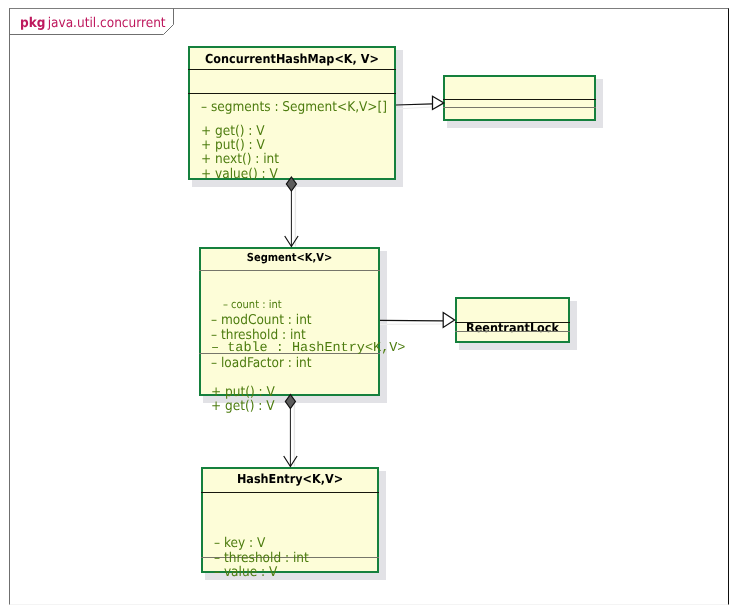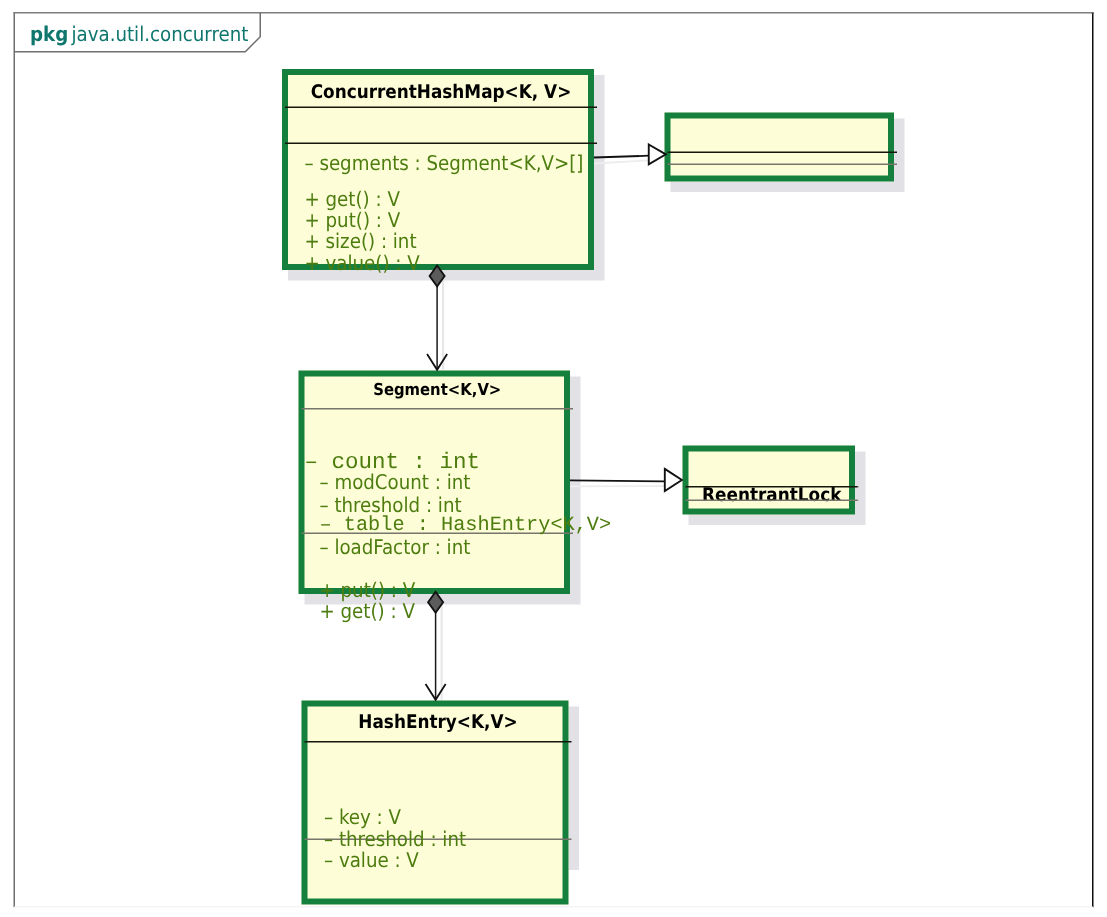--- a/index.html
+++ b/index.html
@@ -8,28 +8,28 @@
        -webkit-font-smoothing:antialiased;
        text-rendering:geometricPrecision;}
   #stage{position:relative;width:738px;height:611px;background:#FFFFFF;will-change:transform;}
 
   
   .pkg-frame{position:absolute;box-sizing:border-box;background:transparent;
              border-top:1px solid #7d7d7d;
              border-left:1px solid #6f6f6f;
              border-right:1px solid #0e0e0e;
              border-bottom:1px solid #f4f4f4;}
-  .pkg-tab-label{position:absolute;white-space:nowrap;color:#0f766e;will-change:transform;
+  .pkg-tab-label{position:absolute;white-space:nowrap;color:#be185d;will-change:transform;
                  font-size:13.5px;line-height:1;text-align:right;}
   .pkg-kw{font-weight:bold;}
   .pkg-nm{font-weight:normal;margin-left:2.2px;}
 
   
   .cls{position:absolute;box-sizing:border-box;
-       background:#FDFDD8;border:4px solid #15803d;}
+       background:#FDFDD8;border:2px solid #15803d;}
   .cls-shadow{position:absolute;background:#E2E2E6;}
   .cls-title{position:absolute;text-align:center;will-change:transform;
              font-weight:bold;color:#000;white-space:nowrap;}
   .sep{position:absolute;background:#16160d;height:1px;}
   .sep.light{background:#76766a;}
   .row{position:absolute;white-space:nowrap;color:#4d7c0f;will-change:transform;margin-top:24px;}
   svg.links{position:absolute;left:0;top:0;overflow:visible;}
 </style>
 </head>
 <body>
@@ -46,49 +46,49 @@
 
   <div id="boxes">
       <div class="cls-shadow" style="left: 192px; top: 50px; width: 211px; height: 137px;"></div>
       <div class="cls" style="left: 188px; top: 46px; width: 208px; height: 134px;">
         <div class="cls-title" style="left: -2px; top: 3px; width: 208px; font-size: 12.5px;">ConcurrentHashMap&lt;K, V&gt;</div>
         <div class="sep" style="left: -2px; top: 21px; width: 208px;"></div>
         <div class="sep" style="left: -2px; top: 45px; width: 208px;"></div>
         <div class="row" style="left: 10.8px; top: 26.8px; font-size: 13.5px;">– segments : Segment&lt;K,V&gt;[]</div>
         <div class="row" style="left: 10.8px; top: 50.8px; font-size: 13.5px;">+ get() : V</div>
         <div class="row" style="left: 10.8px; top: 65.05px; font-size: 13.5px;">+ put() : V</div>
-        <div class="row" style="left: 10.8px; top: 79.3px; font-size: 13.5px;">+ size() : int</div>
+        <div class="row" style="left: 10.8px; top: 79.3px; font-size: 13.5px;">+ next() : int</div>
         <div class="row" style="left: 10.8px; top: 93.55px; font-size: 13.5px;">+ value() : V</div>
       </div>
       <div class="cls-shadow" style="left: 447px; top: 79px; width: 156px; height: 49px;"></div>
       <div class="cls" style="left: 443px; top: 75px; width: 153px; height: 46px;">
         <div class="sep" style="left: -2px; top: 22px; width: 153px;"></div>
         <div class="sep light" style="left: -2px; top: 30px; width: 153px;"></div>
       </div>
       <div class="cls-shadow" style="left: 203px; top: 251px; width: 184px; height: 152px;"></div>
       <div class="cls" style="left: 199px; top: 247px; width: 181px; height: 149px;">
         <div class="cls-title" style="left: -2px; top: 1.7px; width: 181px; font-size: 11px;">Segment&lt;K,V&gt;</div>
         <div class="sep light" style="left: -2px; top: 21px; width: 181px;"></div>
         <div class="sep light" style="left: -2px; top: 104px; width: 181px;"></div>
-        <div class="row" style="left: 0; top: 25.2px; font-size: 15px; font-family: Liberation Mono, monospace;">– count : int</div>
+        <div class="row" style="left: 22px; top: 25.2px; font-size: 11px;">– count : int</div>
         <div class="row" style="left: 10px; top: 39.45px; font-size: 13.5px;">– modCount : int</div>
         <div class="row" style="left: 10px; top: 53.7px; font-size: 13.5px;">– threshold : int</div>
         <div class="row" style="left: 10px; top: 67.95px; font-size: 13.5px; font-family: Liberation Mono, monospace;">– table : HashEntry&lt;K,V&gt;</div>
         <div class="row" style="left: 10px; top: 82.2px; font-size: 13.5px;">– loadFactor : int</div>
         <div class="row" style="left: 10px; top: 111.2px; font-size: 13.5px;">+ put() : V</div>
         <div class="row" style="left: 10px; top: 125.45px; font-size: 13.5px;">+ get() : V</div>
       </div>
       <div class="cls-shadow" style="left: 459px; top: 301px; width: 118px; height: 49px;"></div>
       <div class="cls" style="left: 455px; top: 297px; width: 115px; height: 46px;">
         <div class="cls-title" style="left: -2px; top: 4.5px; width: 115px; font-size: 12.5px; margin-top: 16px;">ReentrantLock</div>
         <div class="sep" style="left: -2px; top: 23px; width: 115px;"></div>
         <div class="sep light" style="left: -2px; top: 32px; width: 115px;"></div>
       </div>
       <div class="cls-shadow" style="left: 205px; top: 471px; width: 181px; height: 109px;"></div>
-      <div class="cls" style="left: 201px; top: 467px; width: 178px; height: 136px;">
+      <div class="cls" style="left: 201px; top: 467px; width: 178px; height: 106px;">
         <div class="cls-title" style="left: -2px; top: 1.7px; width: 178px; font-size: 12.5px;">HashEntry&lt;K,V&gt;</div>
         <div class="sep" style="left: -2px; top: 23px; width: 178px;"></div>
         <div class="sep light" style="left: -2px; top: 88px; width: 178px;"></div>
         <div class="row" style="left: 10.8px; top: 42.45px; font-size: 13.5px;">– key : V</div>
         <div class="row" style="left: 10.8px; top: 56.7px; font-size: 13.5px;">– threshold : int</div>
         <div class="row" style="left: 10.8px; top: 70.95px; font-size: 13.5px;">– value : V</div>
       </div>
     </div>
   <svg class="links" id="links" width="738" height="611">
       <path d="M295.4 183.5 L295.4 246.5" stroke="#E6E6E6" stroke-width="1.4" fill="none"></path>

